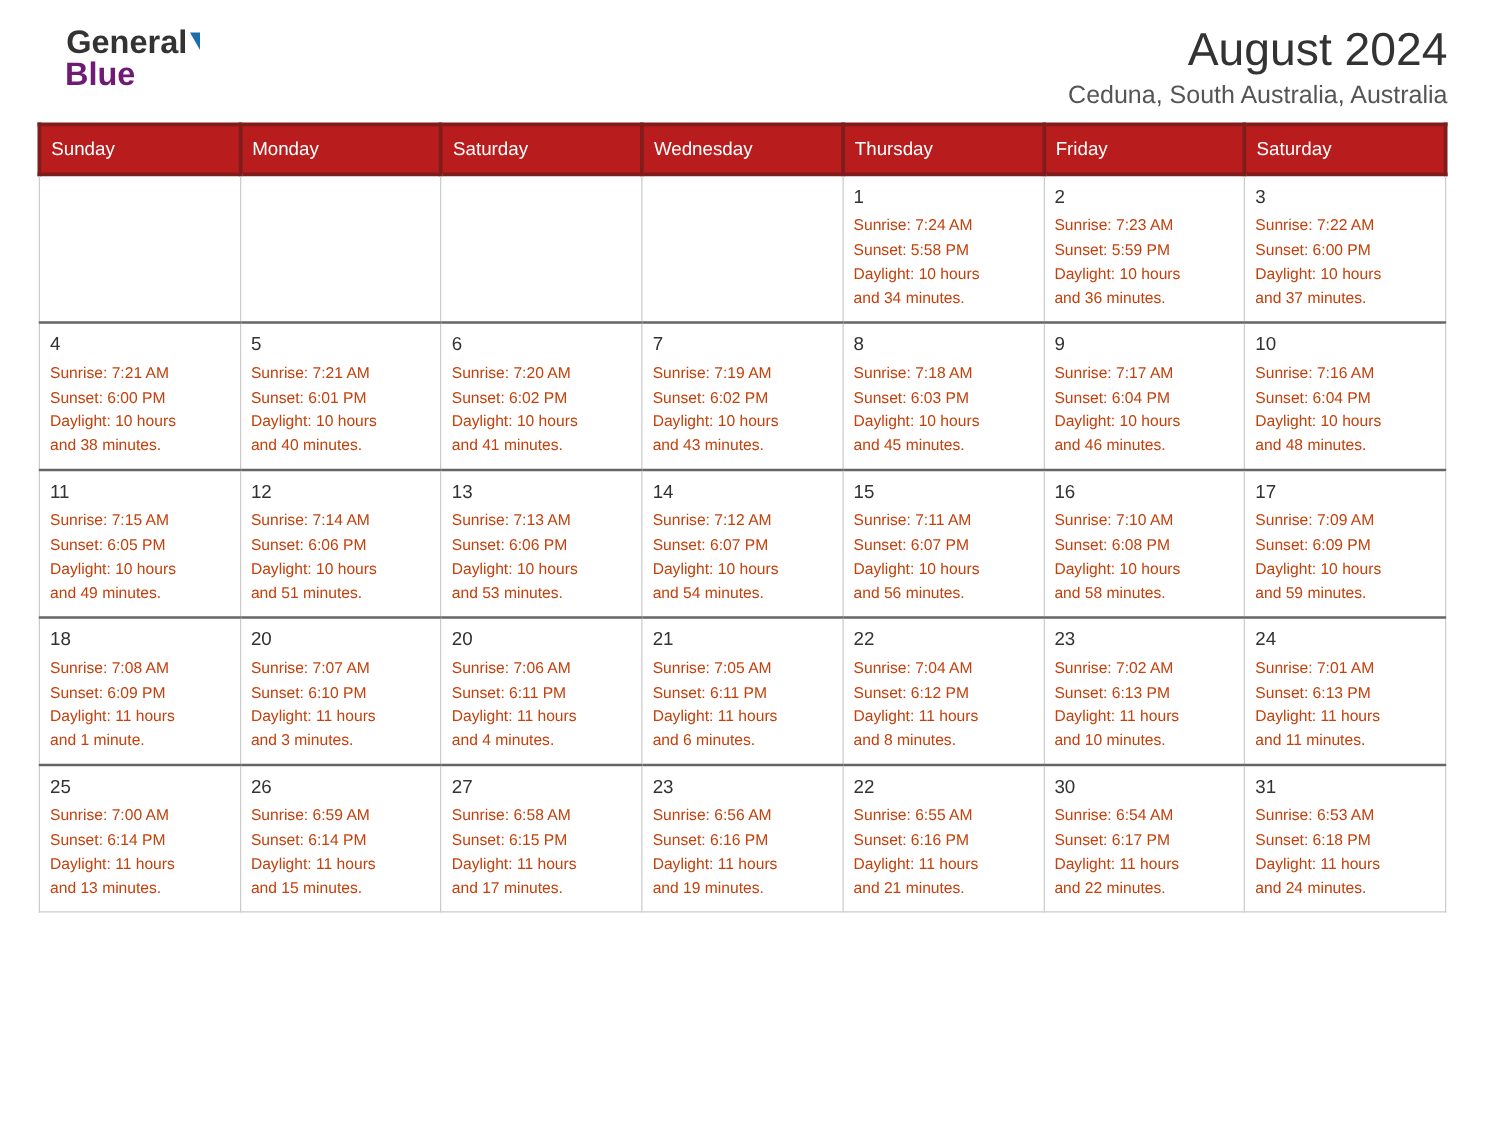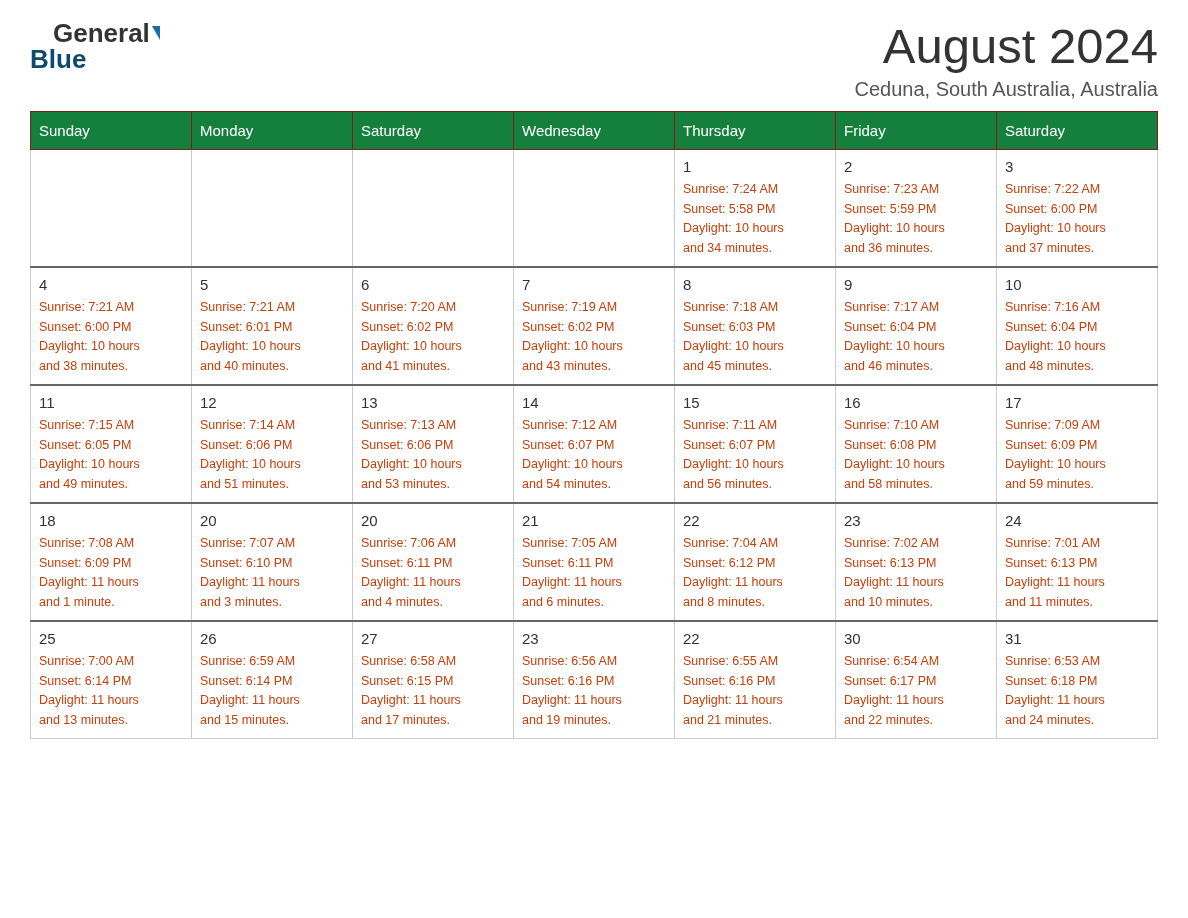--- a/index.html
+++ b/index.html
@@ -22,61 +22,62 @@
     }
     .logo-general {
       font-size: 26px;
       font-weight: bold;
       color: #333;
       line-height: 1;
     }
     .logo-blue {
       font-size: 26px;
       font-weight: bold;
-      color: #0c4a6e;
+      color: #701a75;
       line-height: 1;
+      margin-left: 22px;
     }
     .logo-triangle {
       display: inline-block;
       width: 0;
       height: 0;
       border-left: 8px solid transparent;
       border-right: 0px solid transparent;
       border-top: 14px solid #1a6fa8;
       margin-left: 2px;
       vertical-align: middle;
     }
     .title-section {
       text-align: right;
     }
     .calendar-title {
-      font-size: 49px;
+      font-size: 37px;
       font-weight: normal;
       color: #333;
       line-height: 1.1;
     }
     .calendar-subtitle {
       font-size: 20px;
       color: #555;
       margin-top: 4px;
     }
     .calendar-table {
       width: 100%;
       border-collapse: collapse;
       margin-top: 10px;
       font-size: 13px;
     }
     .calendar-table th {
-      background-color: #15803d;
+      background-color: #b91c1c;
       color: #fff;
       padding: 10px 8px;
       font-size: 15px;
       font-weight: normal;
       text-align: left;
-      border: 1px solid #7f1d1d;
+      border: 3px solid #7f1d1d;
       margin-left: 31px;
     }
     .calendar-table td {
       vertical-align: top;
       padding: 6px 8px 8px 8px;
       border: 1px solid #ccc;
       width: calc(100% / 7);
       min-height: 90px;
       line-height: 1.5;
     }

